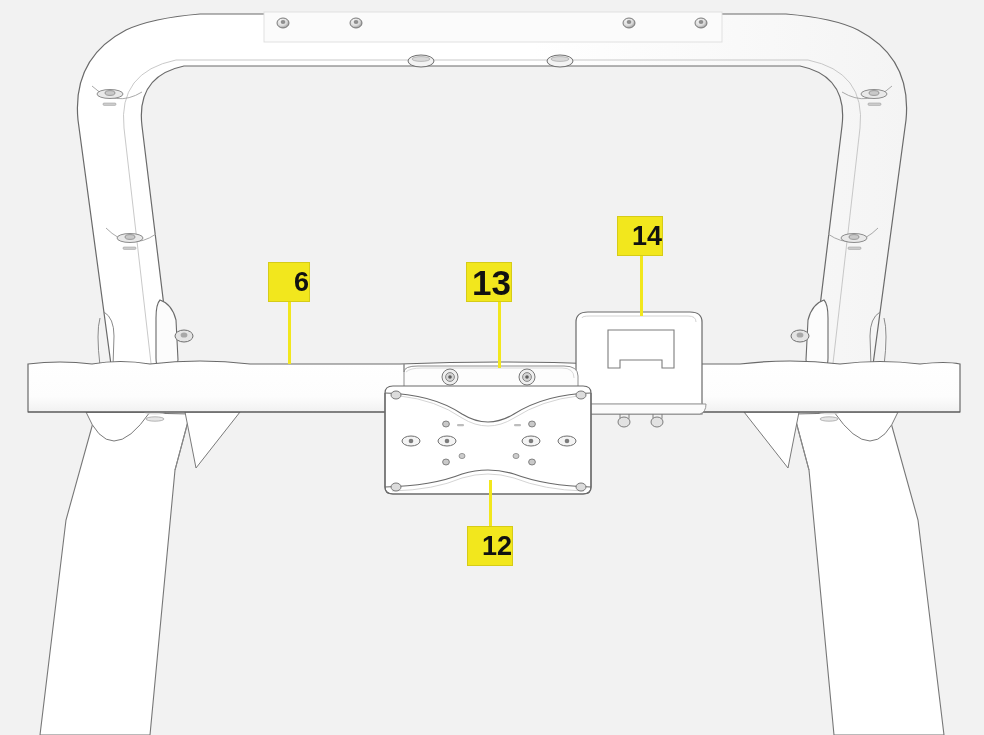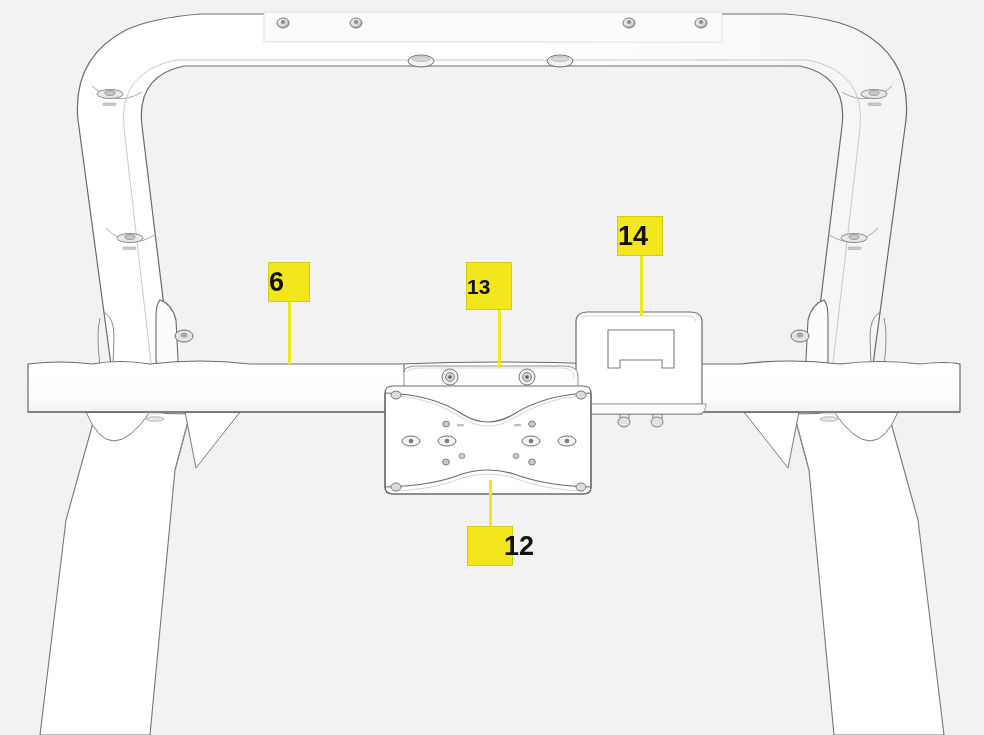--- a/index.html
+++ b/index.html
@@ -28,21 +28,21 @@
   .callout {
     position: absolute;
     box-sizing: border-box;
     background: #f2e71d;
     border: 1px solid #d6cc18;
     color: #111111;
     font-family: "Liberation Sans", sans-serif;
     font-weight: bold;
     display: flex;
     align-items: center;
-    justify-content: flex-start;
+    justify-content: flex-end;
     line-height: 1;
     z-index: 6;
   }
   .leader {
     position: absolute;
     background: #f2e71d;
     width: 3px;
     z-index: 5;
   }
 </style>
@@ -304,21 +304,21 @@
   </svg>
 
   <div class="leader" style="left:288px; top:302px; height:62px;"></div>
   <div class="leader" style="left:498px; top:302px; height:66px;"></div>
   <div class="leader" style="left:640px; top:256px; height:60px;"></div>
   <div class="leader" style="left:489px; top:480px; height:46px;"></div>
 
   <div class="callout" style="left:268px; top:262px; width:42px; height:40px; font-size:27px;">
     <span>6</span>
   </div>
-  <div class="callout" style="left:466px; top:262px; width:46px; height:48px; font-size:21px;">
+  <div class="callout" style="left:466px; top:262px; width:46px; height:40px; font-size:35px;">
     <span>13</span>
   </div>
   <div class="callout" style="left:617px; top:216px; width:46px; height:40px; font-size:27px;">
     <span>14</span>
   </div>
   <div class="callout" style="left:467px; top:526px; width:46px; height:40px; font-size:27px;padding-left:36px;">
     <span>12</span>
   </div>
 
 </div>

